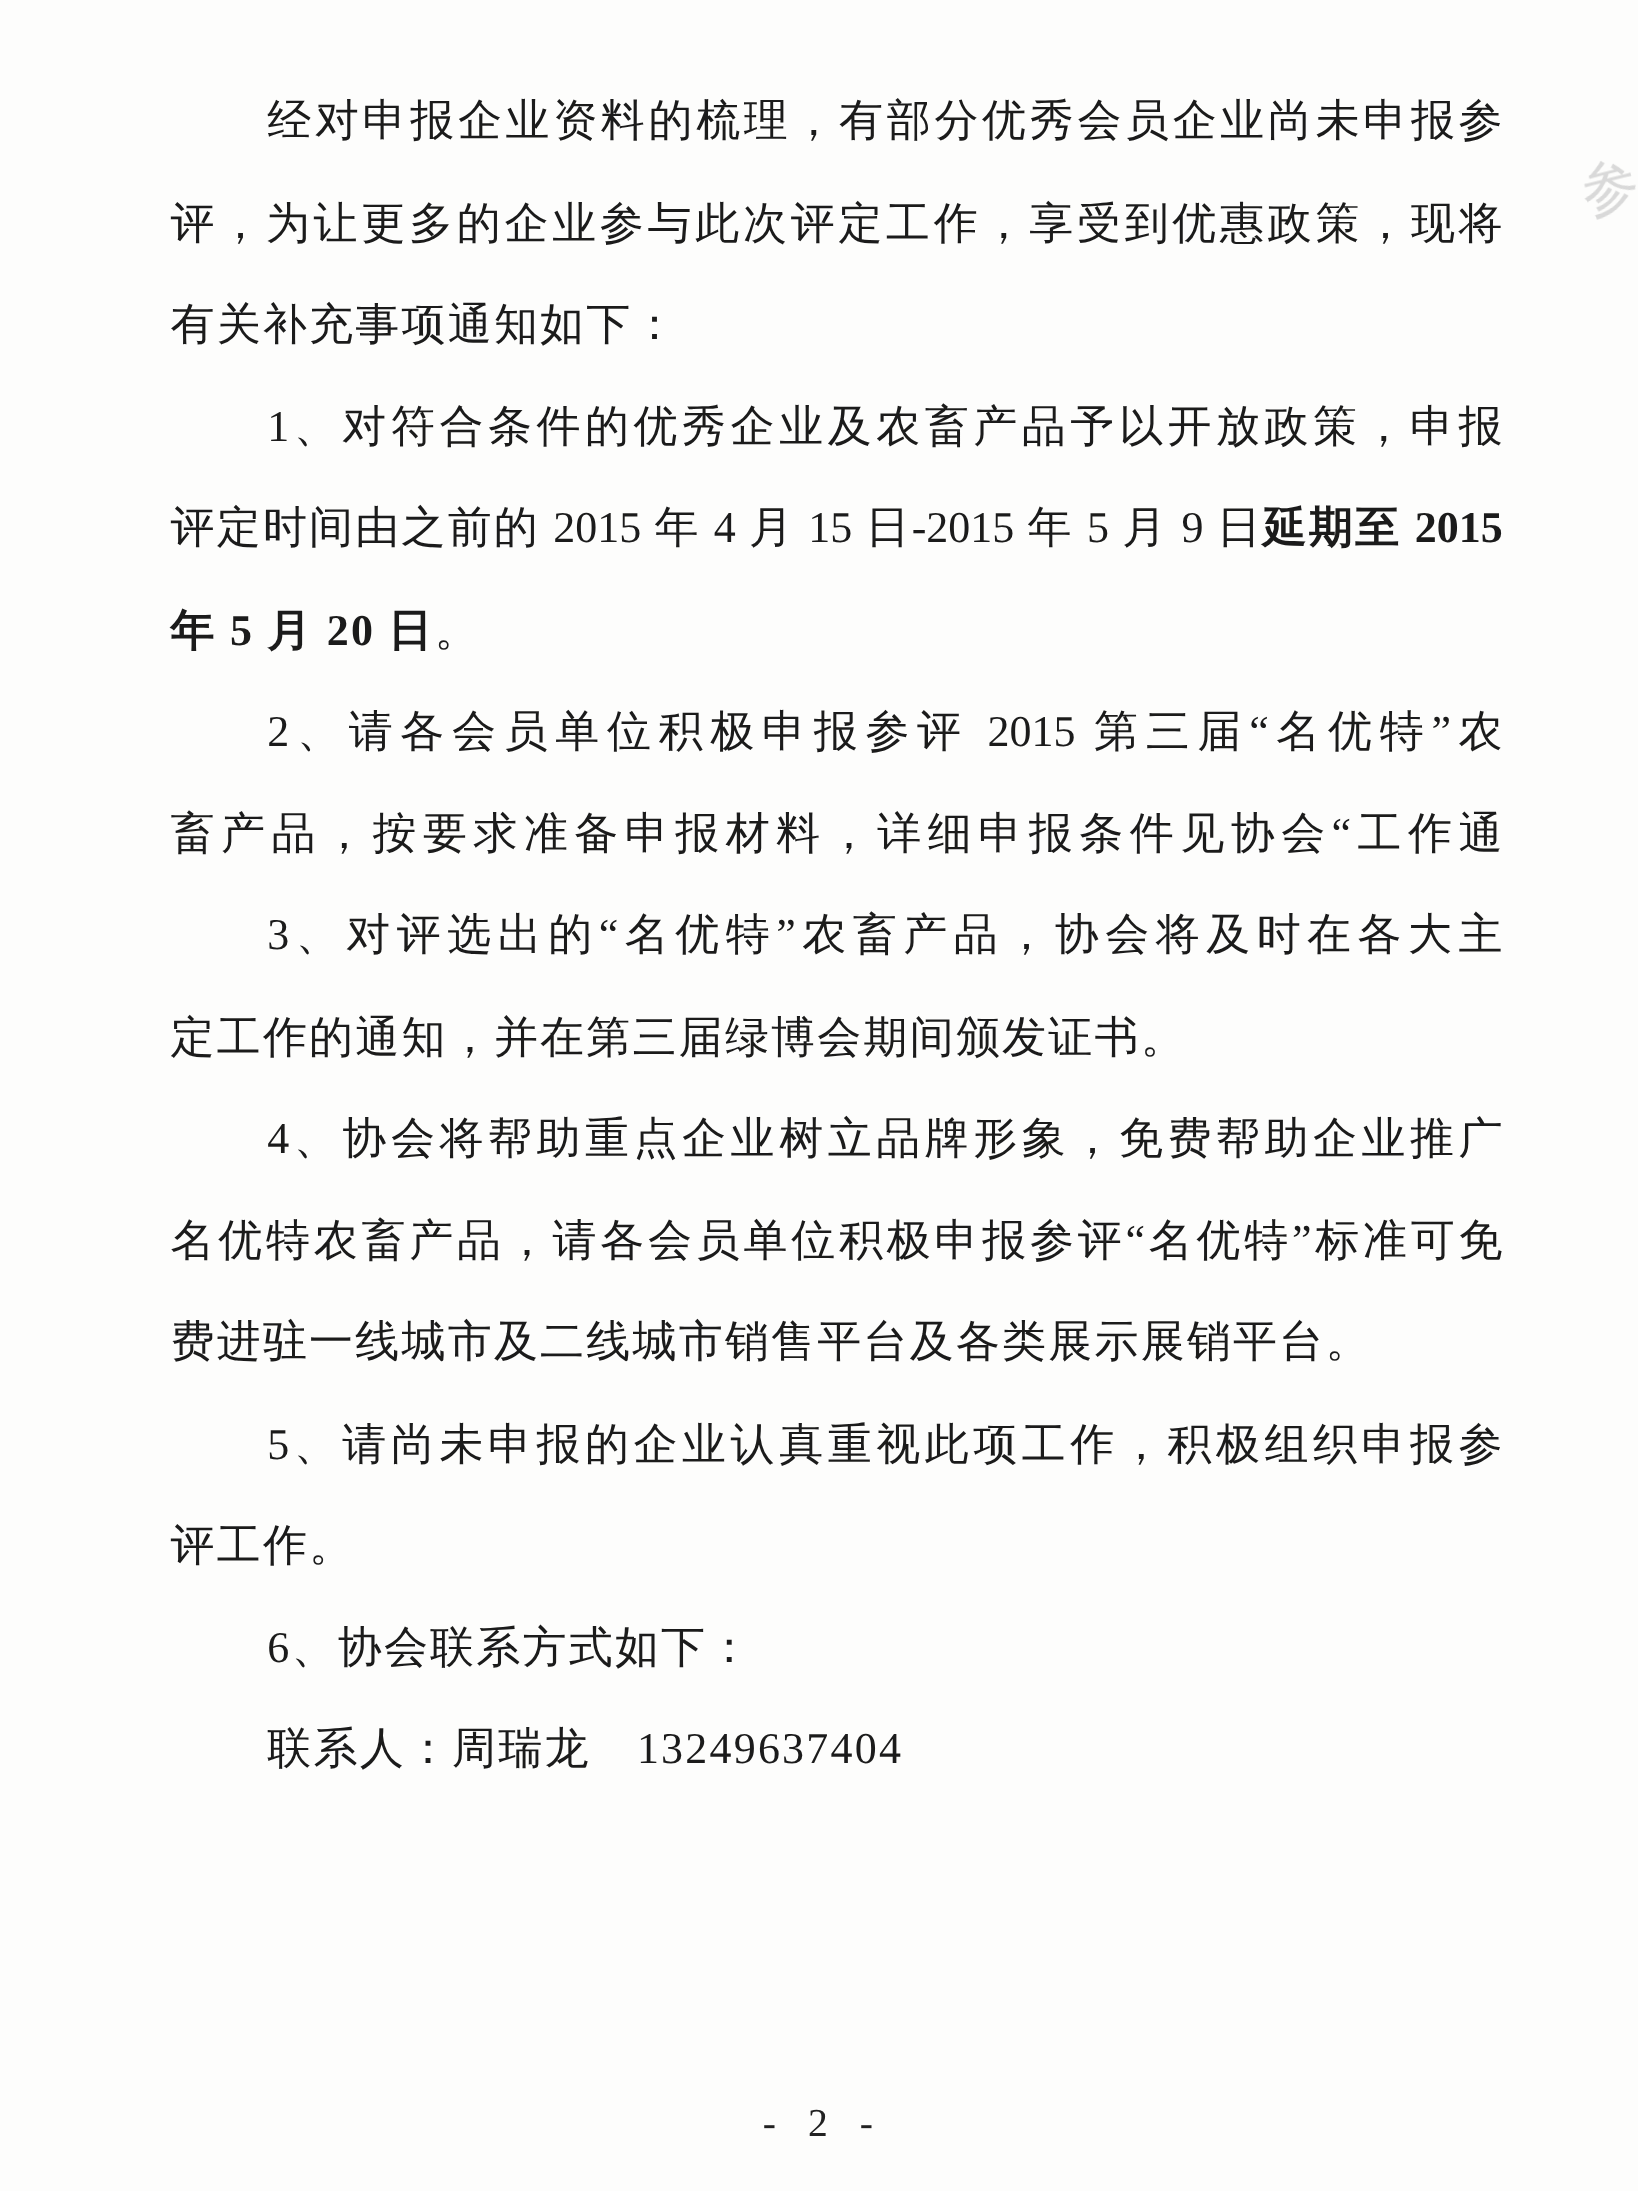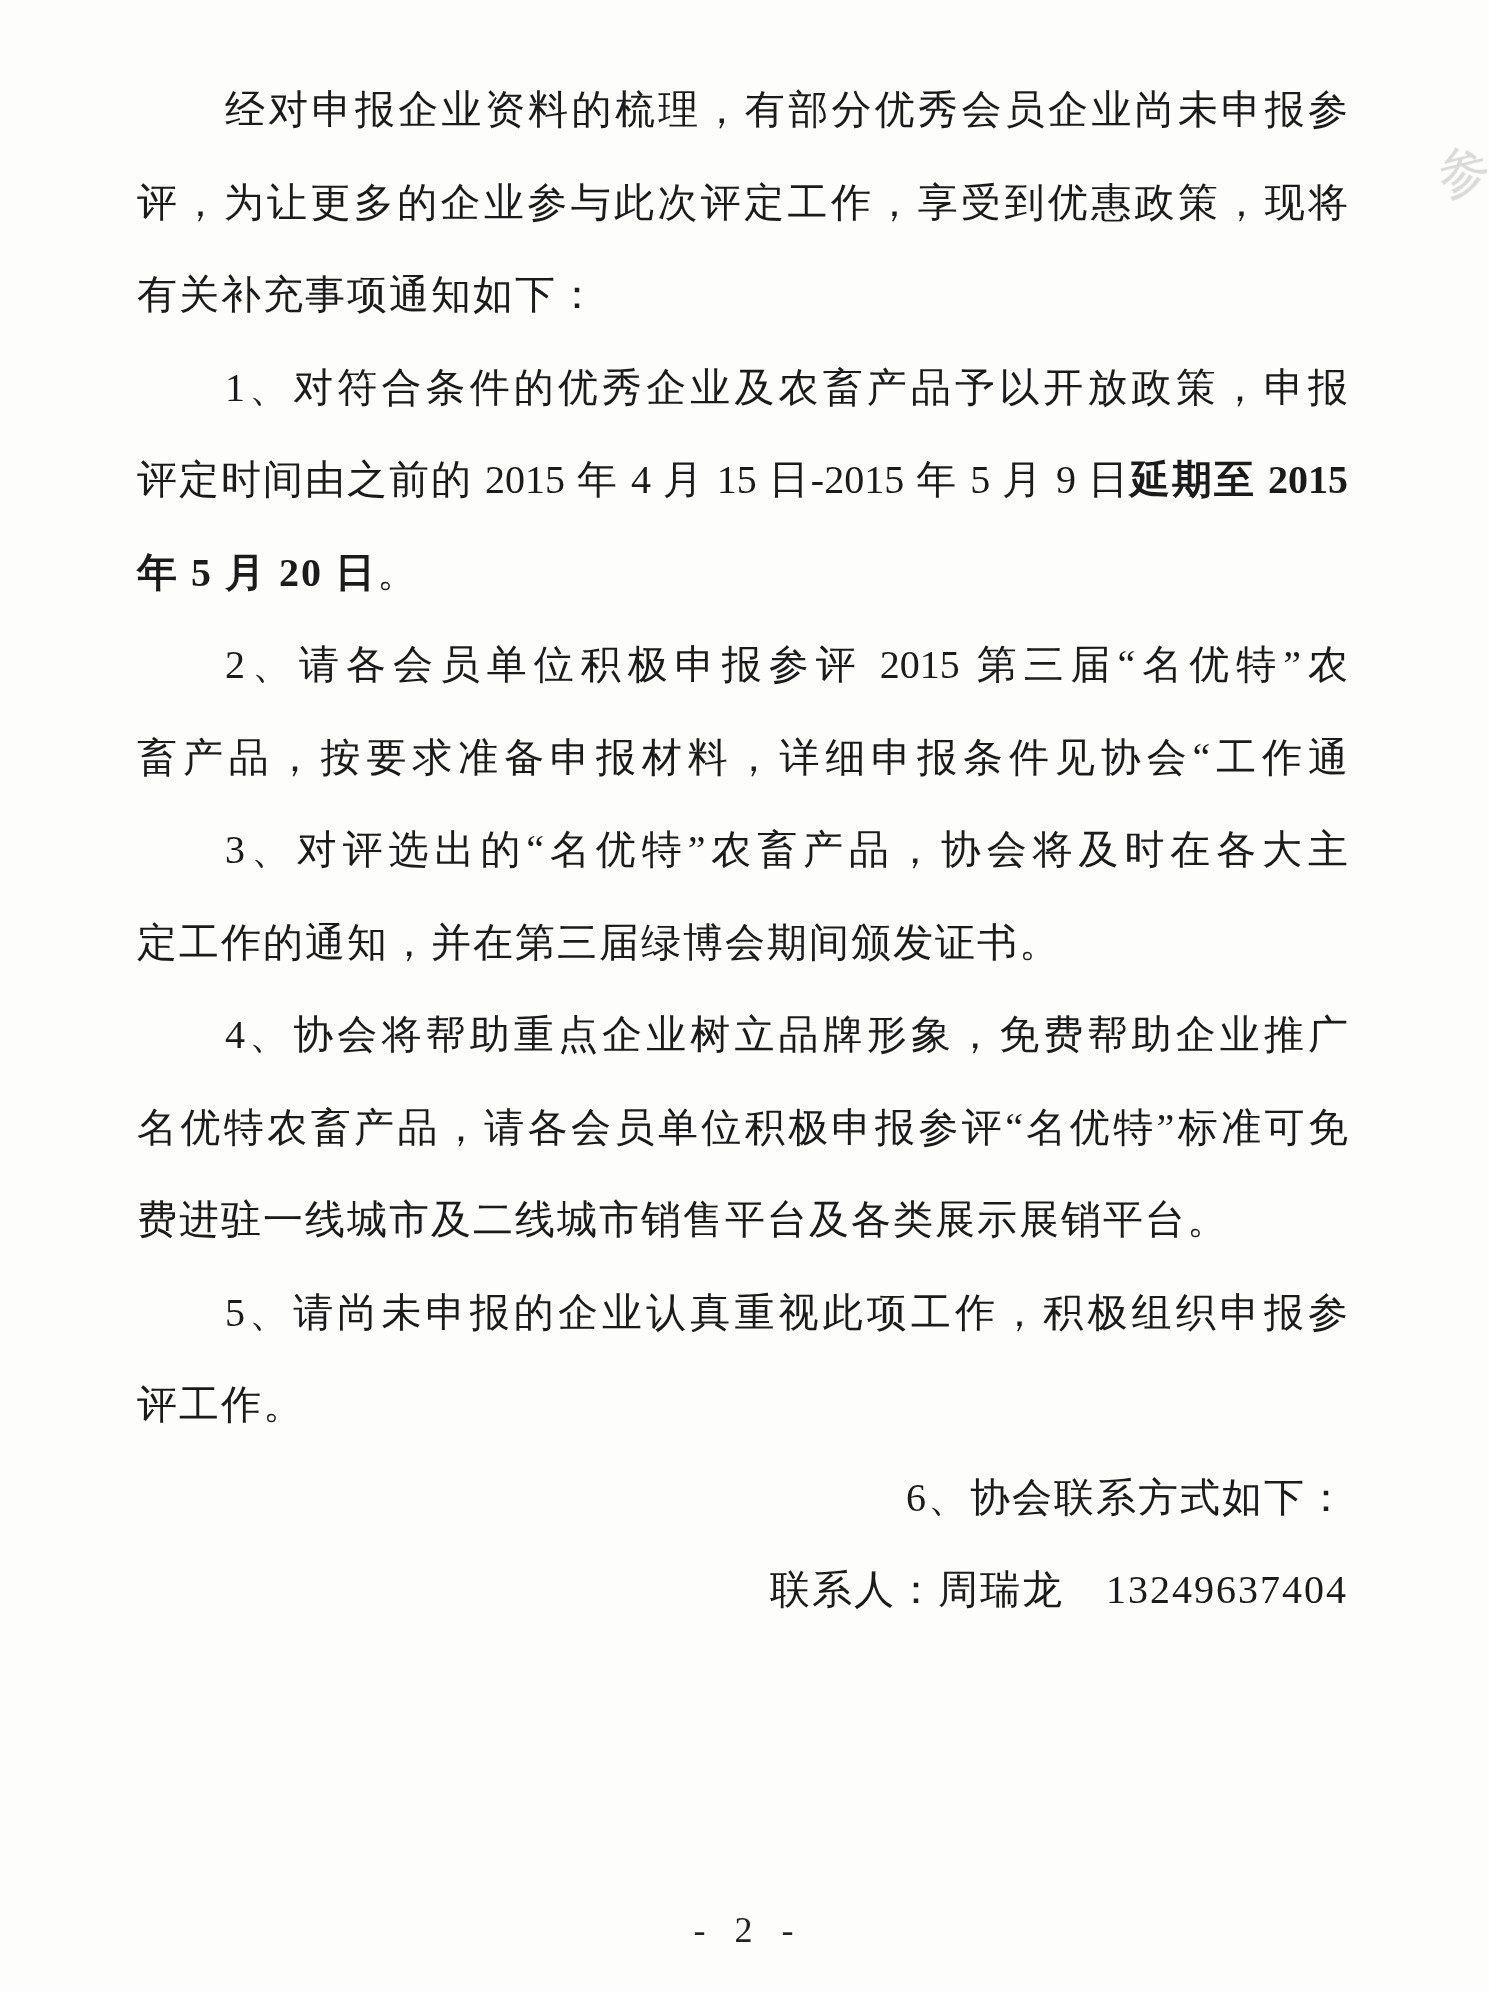--- a/index.html
+++ b/index.html
@@ -12,38 +12,37 @@
     width: 1489px;
     height: 1992px;
     background: #fdfdfc;
     overflow: hidden;
     font-family: "Liberation Serif", "DejaVu Serif", serif;
     color: #1b1b1b;
   }
   .textblock {
     position: absolute;
     top: 64px;
-    left: 137px;
+    left: 155px;
     width: 1211px;
   }
   .line {
     height: 92.5px;
     line-height: 92.5px;
     font-size: 40px;
     letter-spacing: 2px;
     text-align: left;
   }
   .line.fill {
     letter-spacing: 0;
     text-align: justify;
     text-align-last: justify;
   }
   .line.indent {
     text-indent: 88px;
-    text-align: right;
   }
   .b { font-weight: 700; }
   .u {
     text-decoration-thickness: 2.5px;
     text-underline-offset: 8px;
   }
   .footer {
     position: absolute;
     top: 1908px;
     left: 0;

